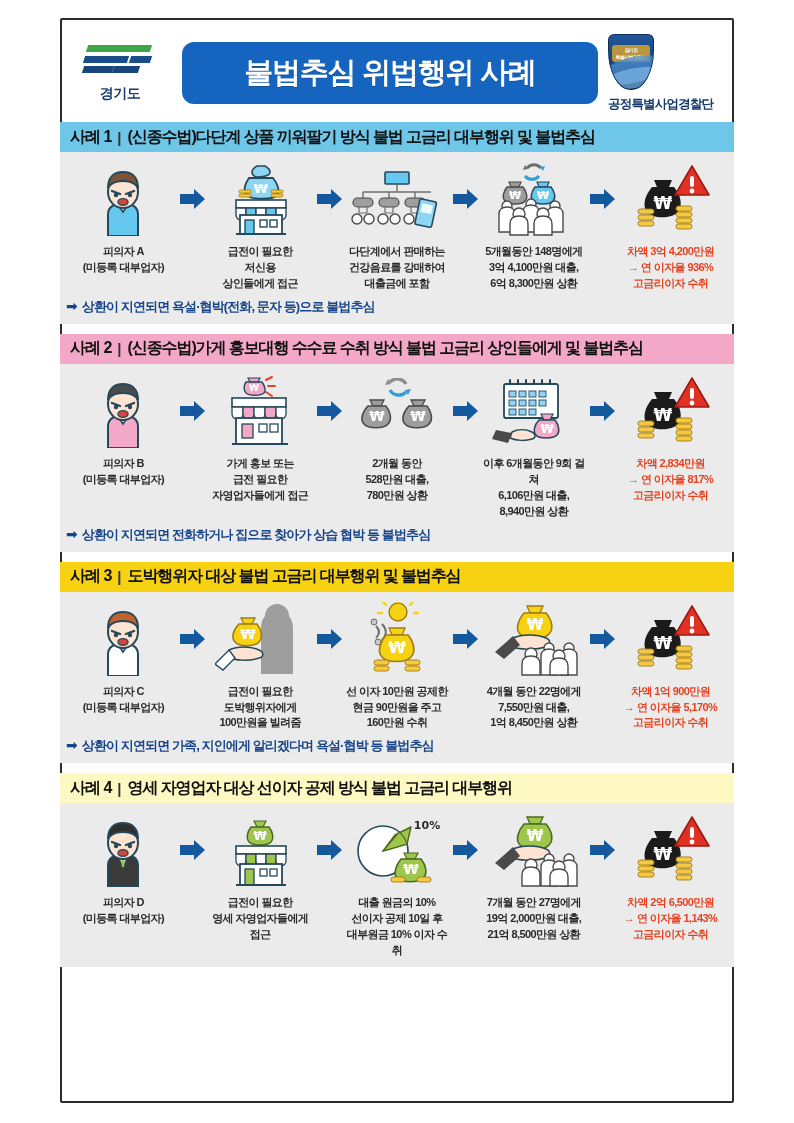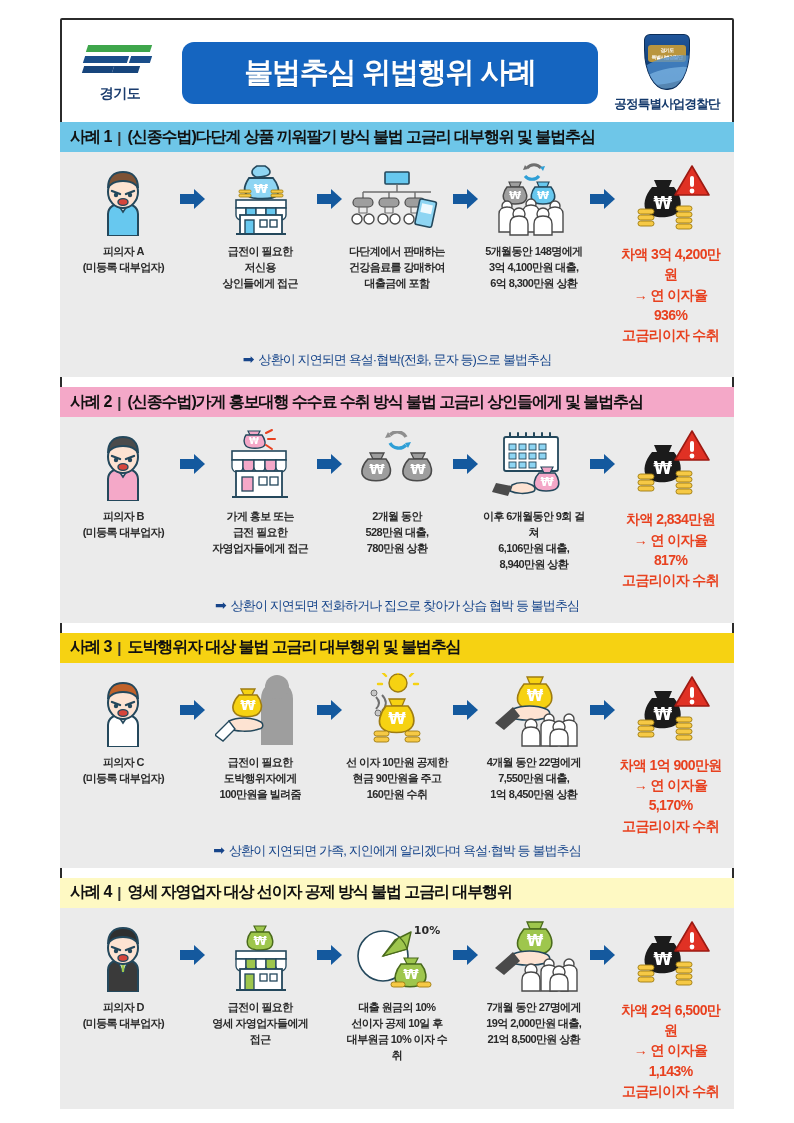--- a/index.html
+++ b/index.html
@@ -58,21 +58,21 @@
     background:#1565c0;
     border-radius:12px;
     display:flex;align-items:center;justify-content:center;
   }
   .title-pill .t{
     color:#ffffff;font-size:29px;font-weight:bold;letter-spacing:-1.2px;
     text-shadow:0 1px 0 rgba(0,0,0,.18);
   }
   .police{
     width:118px;flex:0 0 118px;
-    display:flex;flex-direction:column;align-items:center;justify-content:center;font-family:Liberation Serif, serif;
+    display:flex;flex-direction:column;align-items:flex-start;justify-content:center;font-family:Liberation Serif, serif;
   }
   .shield{
     width:44px;height:54px;position:relative;
     background:linear-gradient(180deg,#20569b 0%,#113f77 58%,#0d3463 100%);
     border-radius:6px 6px 22px 22px/6px 6px 40px 40px;
     border:1px solid #0c2e59;
     overflow:hidden;
   }
   .shield .cap{
     position:absolute;left:3px;right:3px;top:2px;height:17px;
@@ -144,24 +144,24 @@
   .arrow b{
     position:absolute;left:2px;top:-10px;width:0;height:0;
     border-top:10px solid transparent;border-bottom:10px solid transparent;
     border-left:11px solid #14599e;display:block;
   }
   .cap{
     margin-top:8px;text-align:center;
     font-size:11px;line-height:1.45;color:#2a2a2a;font-weight:bold;letter-spacing:-0.6px;
     white-space:pre-line;
   }
-  .cap.red{color:#e8411f;font-size:14px;}
+  .cap.red{color:#e8411f;font-size:11px;}
   .note{
-    margin-top:6px;text-align:center;
-    font-size:13px;font-weight:normal;color:#17458a;letter-spacing:-0.9px;
+    margin-top:6px;
+    font-size:13px;font-weight:bold;color:#17458a;letter-spacing:-0.9px;
   }
   .note .na{
     display:inline-block;margin-right:5px;color:#17458a;font-size:14px;
   }
 
   
   svg.ic{display:block;}
 </style>
 </head>
 <body>

